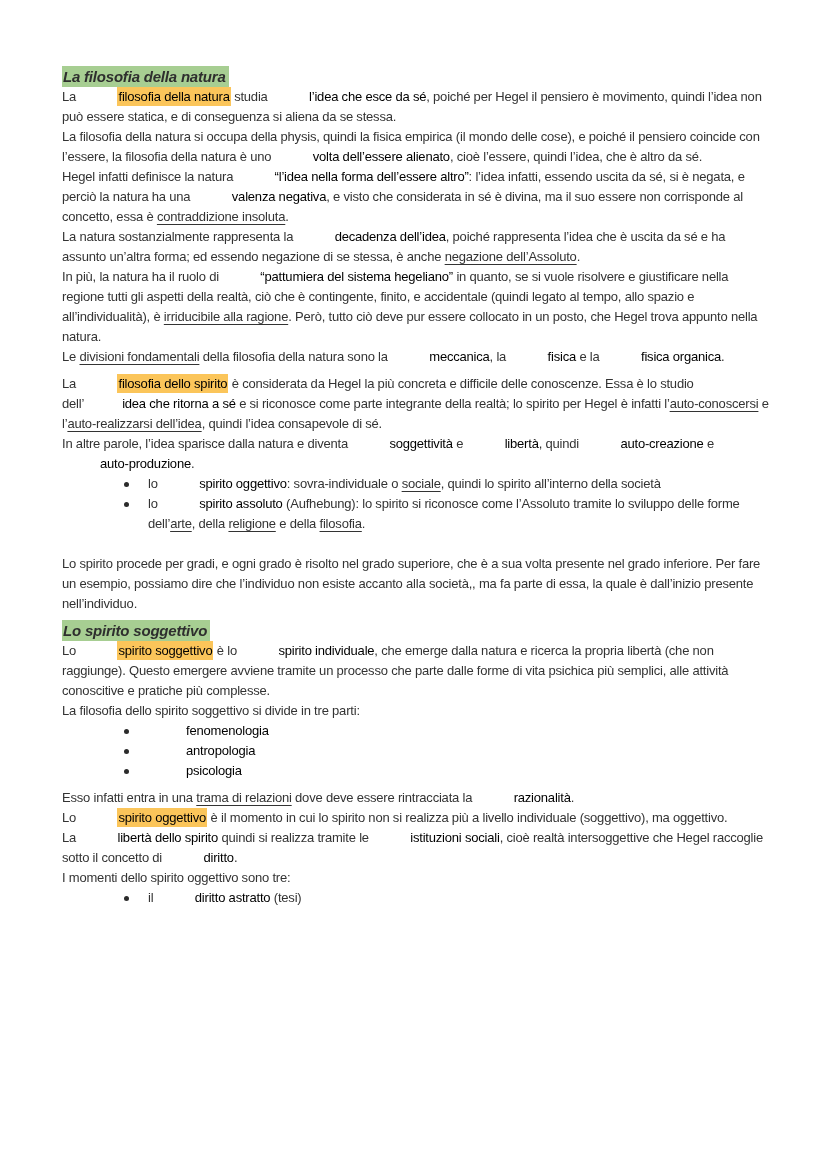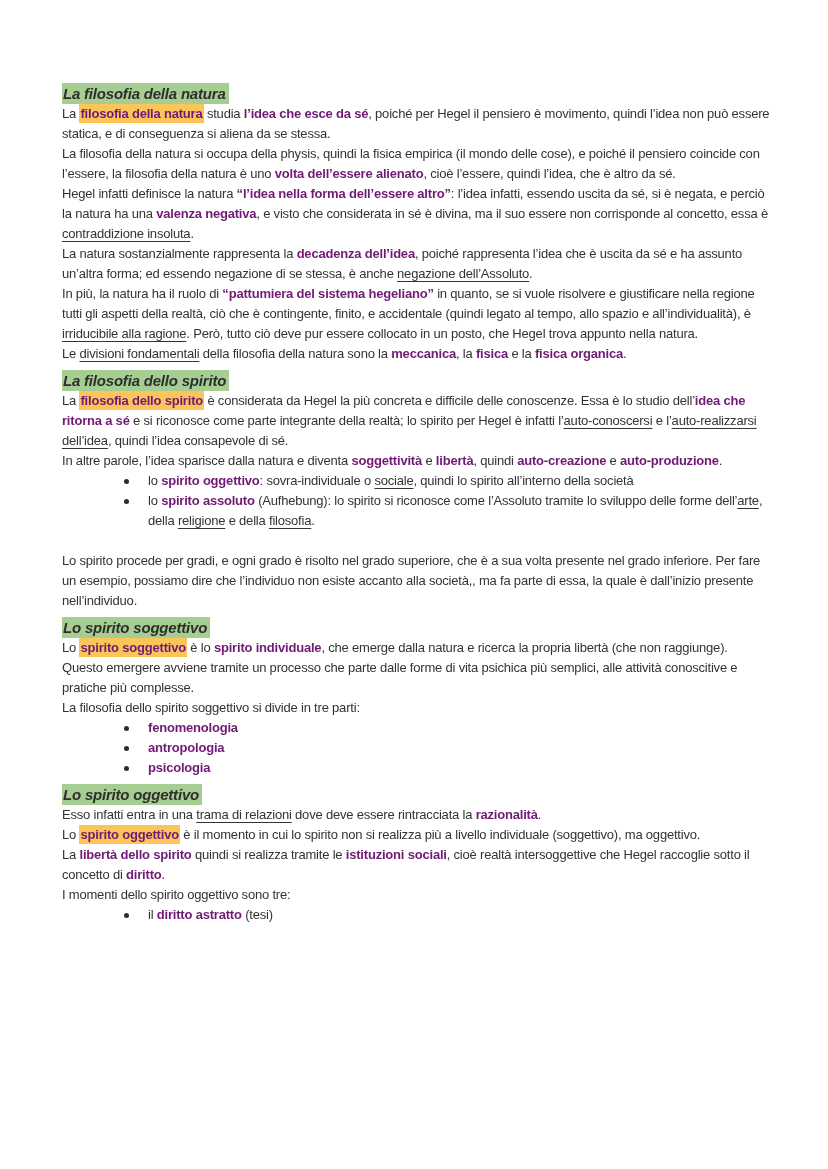--- a/index.html
+++ b/index.html
@@ -11,21 +11,21 @@
     width: 828px;
     height: 1169px;
     overflow: hidden;
     font-family: "Liberation Sans", "DejaVu Sans", sans-serif;
     color: #333333;
   }
   .page {
     box-sizing: border-box;
     width: 828px;
     height: 1169px;
-    padding: 84px 58px 0 62px;
+    padding: 67px 58px 0 62px;
     background: #ffffff;
   }
   section + section { margin-top: 7px; }
   h2 {
     margin: 0;
     font-size: 15px;
     line-height: 20px;
     font-weight: 700;
     font-style: italic;
     letter-spacing: -0.2px;
@@ -34,21 +34,21 @@
   h2 .hl-g {
     background: #a7ce92;
     padding: 2px 3px 2px 1px;
   }
   p {
     margin: 0;
     font-size: 13px;
     line-height: 20px;
     letter-spacing: -0.2px;
   }
-  .b { font-weight: 700; color: #701a75; }
+  .b { font-weight: 400; color: #000000; margin-left: 38px; }
   .i { }
   .u {
     text-decoration: underline;
     text-decoration-thickness: 1px;
     text-underline-offset: 2.5px;
   }
   .hl-y {
     background: #fbc55a;
     padding: 2px 1px;
   }
@@ -83,42 +83,40 @@
       <section>
         <h2><span class="hl-g">La filosofia della natura</span></h2>
         <p><span>La </span><span class="b hl-y">filosofia della natura</span><span> studia </span><span class="b">l’idea che esce da sé</span><span>, poiché per Hegel il pensiero è movimento, quindi l’idea non può essere statica, e di conseguenza si aliena da se stessa.</span></p>
         <p><span>La filosofia della natura si occupa della </span><span class="i">physis</span><span>, quindi la fisica empirica (il mondo delle cose), e poiché il pensiero coincide con l’essere, la filosofia della natura è uno </span><span class="b">volta dell’essere alienato</span><span>, cioè l’essere, quindi l’idea, che è altro da sé.</span></p>
         <p><span>Hegel infatti definisce la natura </span><span class="b">“l’idea nella forma dell’essere altro”</span><span>: l’idea infatti, essendo uscita da sé, si è negata, e perciò la natura ha una </span><span class="b">valenza negativa</span><span>, e visto che considerata in sé è divina, ma il suo essere non corrisponde al concetto, essa è </span><span class="u">contraddizione insoluta</span><span>.</span></p>
         <p><span>La natura sostanzialmente rappresenta la </span><span class="b">decadenza dell’idea</span><span>, poiché rappresenta l’idea che è uscita da sé e ha assunto un’altra forma; ed essendo negazione di se stessa, è anche </span><span class="u">negazione dell’Assoluto</span><span>.</span></p>
         <p><span>In più, la natura ha il ruolo di </span><span class="b">“pattumiera del sistema hegeliano”</span><span> in quanto, se si vuole risolvere e giustificare nella regione tutti gli aspetti della realtà, ciò che è contingente, finito, e accidentale (quindi legato al tempo, allo spazio e all’individualità), è </span><span class="u">irriducibile alla ragione</span><span>. Però, tutto ciò deve pur essere collocato in un posto, che Hegel trova appunto nella natura.</span></p>
         <p><span>Le </span><span class="u">divisioni fondamentali</span><span> della filosofia della natura sono la </span><span class="b">meccanica</span><span>, la </span><span class="b">fisica</span><span> e la </span><span class="b">fisica organica</span><span>.</span></p>
       </section>
       <section>
-        <h2><span class="hl-g">La filosofia dello spirito</span></h2>
         <p><span>La </span><span class="b hl-y">filosofia dello spirito</span><span> è considerata da Hegel la più concreta e difficile delle conoscenze. Essa è lo studio dell’</span><span class="b">idea che ritorna a sé</span><span> e si riconosce come parte integrante della realtà; lo spirito per Hegel è infatti l’</span><span class="u">auto-conoscersi</span><span> e l’</span><span class="u">auto-realizzarsi dell’idea</span><span>, quindi l’idea consapevole di sé.</span></p>
         <p><span>In altre parole, l’idea sparisce dalla natura e diventa </span><span class="b">soggettività</span><span> e </span><span class="b">libertà</span><span>, quindi </span><span class="b">auto-creazione</span><span> e </span><span class="b">auto-produzione</span><span>.</span></p>
         <ul>
           <li><span>lo </span><span class="b">spirito oggettivo</span><span>: sovra-individuale o </span><span class="u">sociale</span><span>, quindi lo spirito all’interno della società</span></li>
           <li><span>lo </span><span class="b">spirito assoluto</span><span> (Aufhebung): lo spirito si riconosce come l’Assoluto tramite lo sviluppo delle forme dell’</span><span class="u">arte</span><span>, della </span><span class="u">religione</span><span> e della </span><span class="u">filosofia</span><span>.</span></li>
         </ul>
         <div class="spacer"></div>
         <p><span>Lo spirito procede per gradi, e ogni grado è risolto nel grado superiore, che è a sua volta presente nel grado inferiore. Per fare un esempio, possiamo dire che l’individuo non esiste accanto alla società,, ma fa parte di essa, la quale è dall’inizio presente nell’individuo.</span></p>
       </section>
       <section>
         <h2><span class="hl-g">Lo spirito soggettivo</span></h2>
         <p><span>Lo </span><span class="b hl-y">spirito soggettivo</span><span> è lo </span><span class="b">spirito individuale</span><span>, che emerge dalla natura e ricerca la propria libertà (che non raggiunge). Questo emergere avviene tramite un processo che parte dalle forme di vita psichica più semplici, alle attività conoscitive e pratiche più complesse.</span></p>
         <p><span>La filosofia dello spirito soggettivo si divide in tre parti:</span></p>
         <ul>
           <li><span class="b">fenomenologia</span></li>
           <li><span class="b">antropologia</span></li>
           <li><span class="b">psicologia</span></li>
         </ul>
       </section>
       <section>
-        <h2><span class="hl-g">Lo spirito oggettivo</span></h2>
         <p><span>Esso infatti entra in una </span><span class="u">trama di relazioni</span><span> dove deve essere rintracciata la </span><span class="b">razionalità</span><span>.</span></p>
         <p><span>Lo </span><span class="b hl-y">spirito oggettivo</span><span> è il momento in cui lo spirito non si realizza più a livello individuale (soggettivo), ma oggettivo.</span></p>
         <p><span>La </span><span class="b">libertà dello spirito</span><span> quindi si realizza tramite le </span><span class="b">istituzioni sociali</span><span>, cioè realtà intersoggettive che Hegel raccoglie sotto il concetto di </span><span class="b">diritto</span><span>.</span></p>
         <p><span>I momenti dello spirito oggettivo sono tre:</span></p>
         <ul>
           <li><span>il </span><span class="b">diritto astratto</span><span> (tesi)</span></li>
         </ul>
       </section>
     </main>
 </div>

